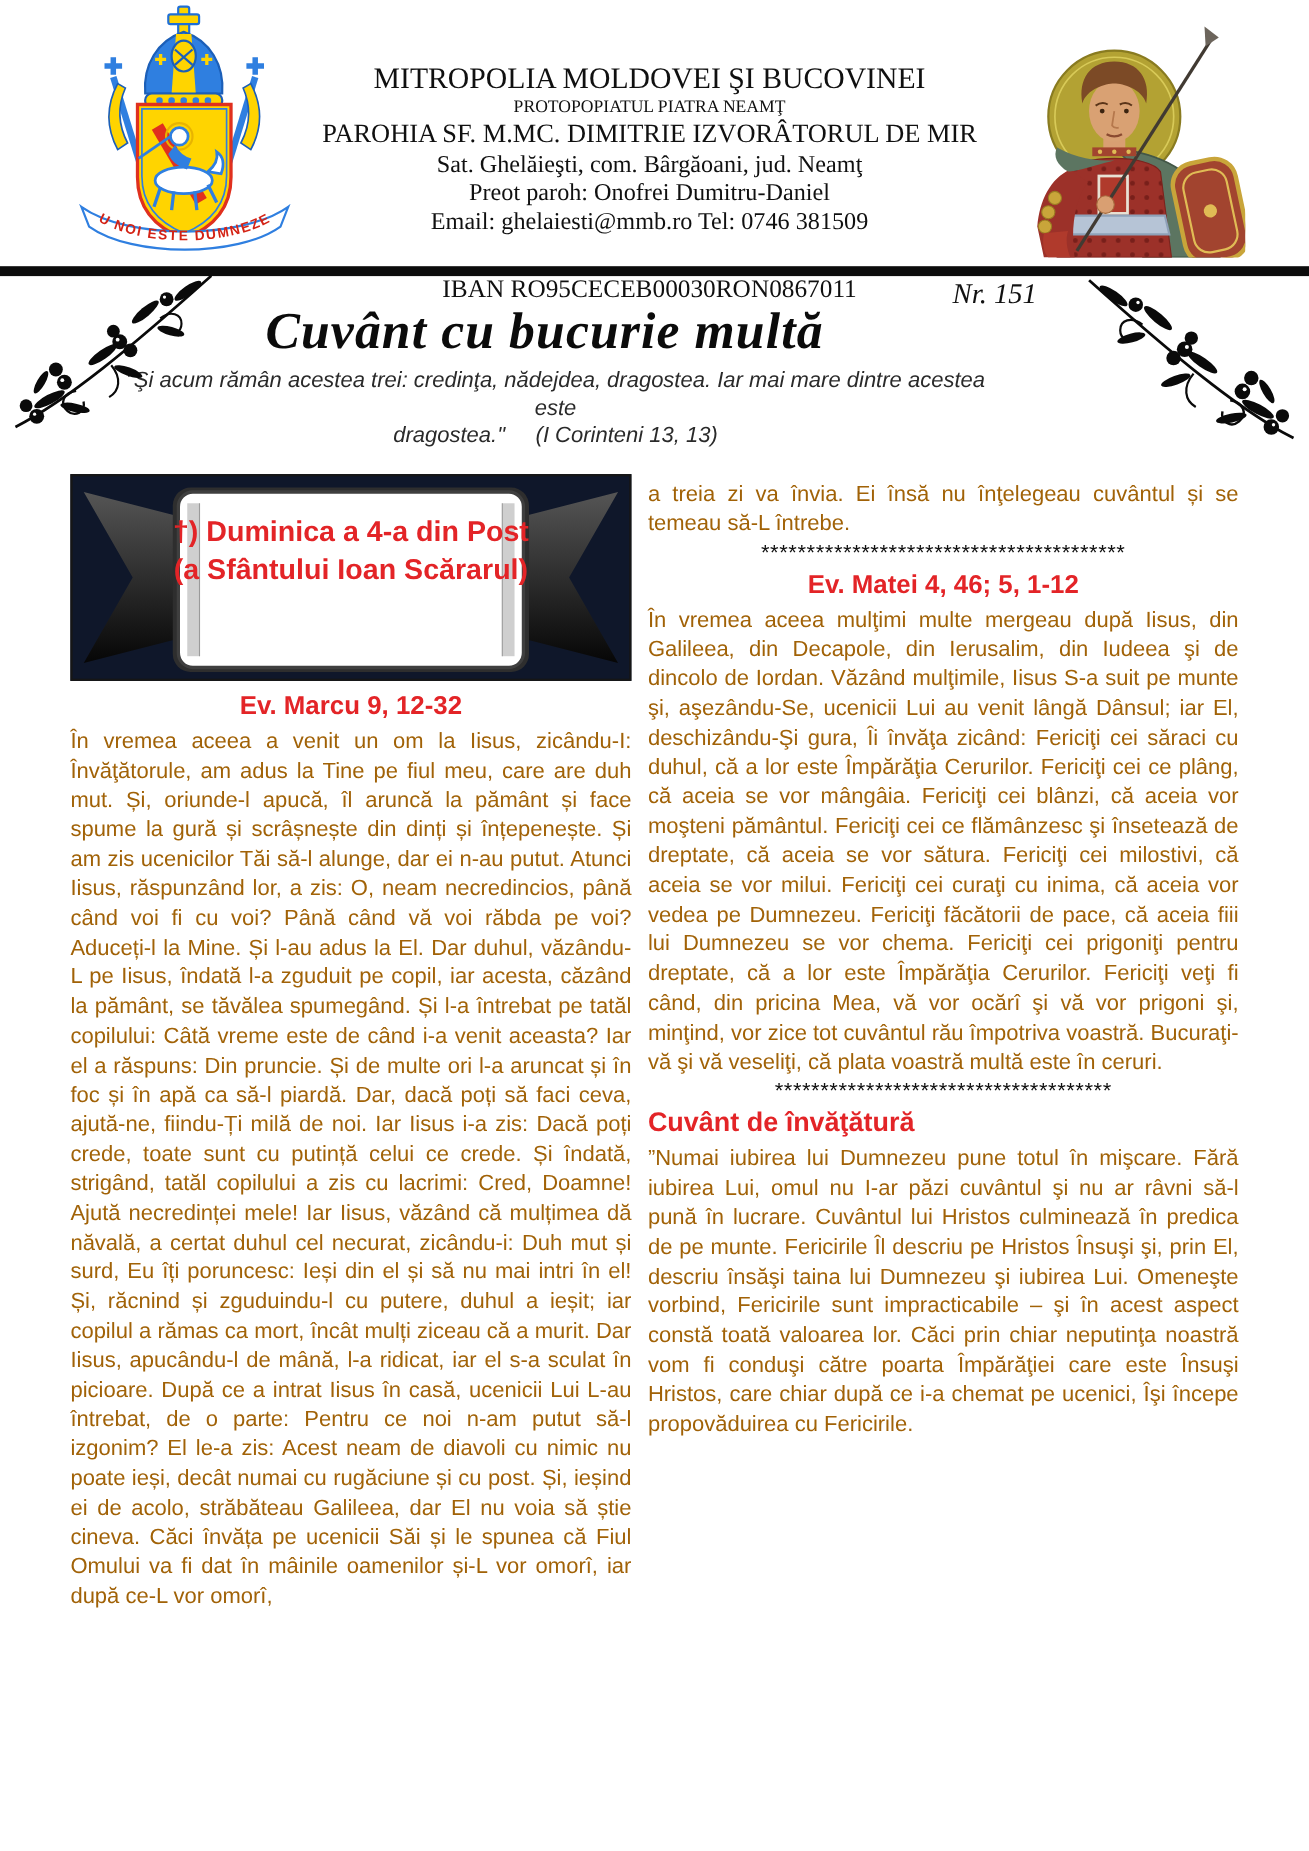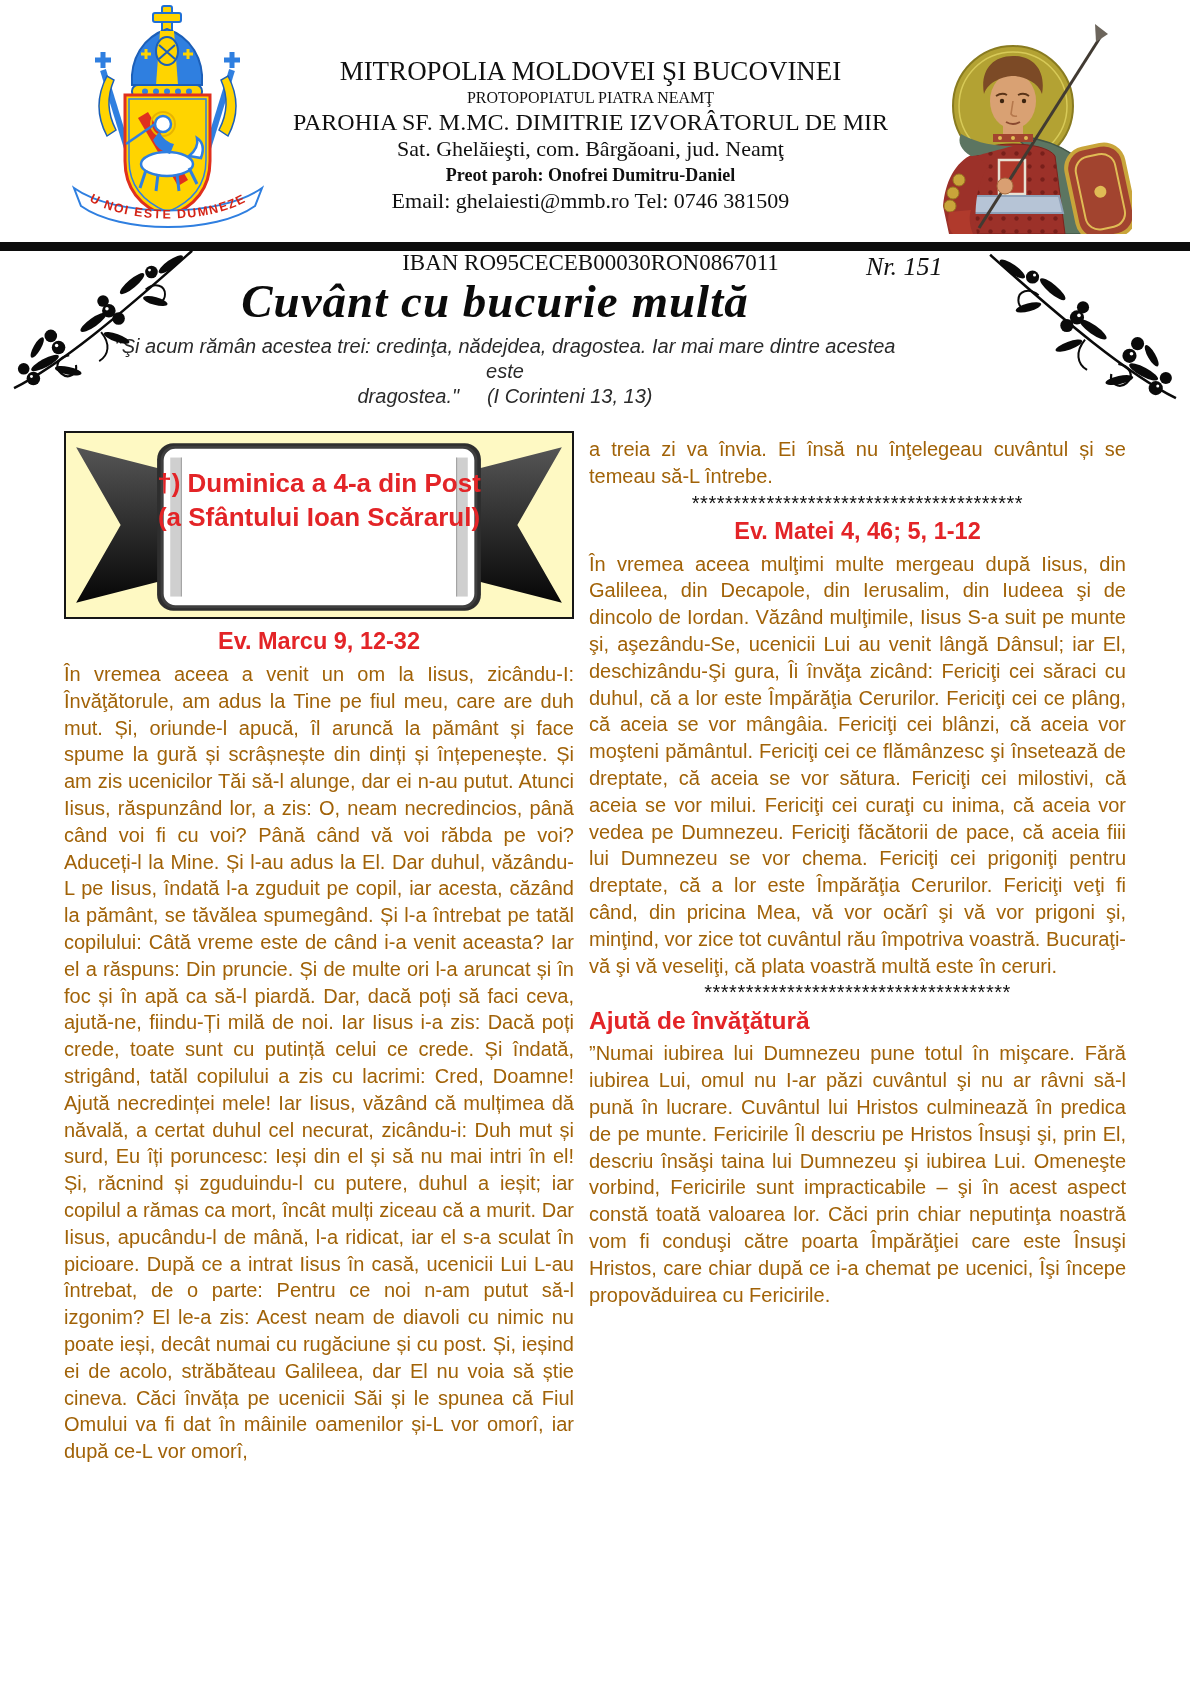--- a/index.html
+++ b/index.html
@@ -13,21 +13,21 @@
   .saint{position:absolute;left:893px;top:4px;width:239px;height:230px;}
   .crest svg,.saint svg{width:100%;height:100%;display:block;}
   .header-text{
     position:absolute;left:268px;top:56px;width:645px;text-align:center;
     font-family:"Liberation Serif", serif;color:#101010;
   }
   .ht1{font-size:27px;line-height:30px;}
   .ht2{font-size:16px;line-height:23px;}
   .ht3{font-size:24px;line-height:27px;}
   .ht4{font-size:22px;line-height:26px;}
-  .ht5{font-size:18px;line-height:26px;font-weight:bold;}
+  .ht5{font-size:22px;line-height:26px;}
   .ht6{font-size:22px;line-height:26px;}
   .ht7{font-size:23px;line-height:25px;margin-top:36px;}
   .black-bar{position:absolute;left:0;top:242px;width:1190px;height:9px;background:#0c0c0c;}
   
   .m-title{
     position:absolute;left:130px;top:243px;width:730px;text-align:center;
     font-family:"Liberation Serif", serif;font-style:italic;font-weight:bold;
     font-size:47px;line-height:54px;color:#0b0b0b;letter-spacing:1px;
   }
   .m-issue{
@@ -55,21 +55,21 @@
     color:#e32427;font-weight:bold;font-size:23.5px;line-height:27px;
     text-align:center;margin:9px 0 6px 0;
   }
   .teaching-heading{
     color:#e32427;font-weight:bold;font-size:24.5px;line-height:28px;
     text-align:left;margin:2px 0 5px 0;
   }
   .stars{text-align:center;font-size:20px;line-height:25px;letter-spacing:.5px;color:#111;margin:1px 0;}
   
   .banner-box{
-    position:relative;height:188px;border:2px solid #161616;background:#fef9c3;
+    position:relative;height:188px;border:2px solid #161616;background:#0f172a;
     margin-bottom:8px;box-sizing:border-box;
   }
   .banner-box svg{position:absolute;left:0;top:0;width:100%;height:100%;}
   .banner-text{
     position:absolute;left:0;right:0;top:33px;text-align:center;
     color:#e32427;font-weight:bold;font-size:26px;line-height:34px;
   }
 </style>
 </head>
 <body>
@@ -288,18 +288,18 @@
       <h2 class="gospel-heading">Ev. Marcu 9, 12-32</h2>
       <p class="body-text">În vremea aceea a venit un om la Iisus, zicându-I: Învăţătorule, am adus la Tine pe fiul meu, care are duh mut. Și, oriunde-l apucă, îl aruncă la pământ și face spume la gură și scrâșnește din dinți și înțepenește. Și am zis ucenicilor Tăi să-l alunge, dar ei n-au putut. Atunci Iisus, răspunzând lor, a zis: O, neam necredincios, până când voi fi cu voi? Până când vă voi răbda pe voi? Aduceți-l la Mine. Și l-au adus la El. Dar duhul, văzându-L pe Iisus, îndată l-a zguduit pe copil, iar acesta, căzând la pământ, se tăvălea spumegând. Și l-a întrebat pe tatăl copilului: Câtă vreme este de când i-a venit aceasta? Iar el a răspuns: Din pruncie. Și de multe ori l-a aruncat și în foc și în apă ca să-l piardă. Dar, dacă poți să faci ceva, ajută-ne, fiindu-Ți milă de noi. Iar Iisus i-a zis: Dacă poți crede, toate sunt cu putință celui ce crede. Și îndată, strigând, tatăl copilului a zis cu lacrimi: Cred, Doamne! Ajută necredinței mele! Iar Iisus, văzând că mulțimea dă năvală, a certat duhul cel necurat, zicându-i: Duh mut și surd, Eu îți poruncesc: Ieși din el și să nu mai intri în el! Și, răcnind și zguduindu-l cu putere, duhul a ieșit; iar copilul a rămas ca mort, încât mulți ziceau că a murit. Dar Iisus, apucându-l de mână, l-a ridicat, iar el s-a sculat în picioare. După ce a intrat Iisus în casă, ucenicii Lui L-au întrebat, de o parte: Pentru ce noi n-am putut să-l izgonim? El le-a zis: Acest neam de diavoli cu nimic nu poate ieși, decât numai cu rugăciune și cu post. Și, ieșind ei de acolo, străbăteau Galileea, dar El nu voia să știe cineva. Căci învăța pe ucenicii Săi și le spunea că Fiul Omului va fi dat în mâinile oamenilor și-L vor omorî, iar după ce-L vor omorî,</p>
     </div>
 
     <div class="col-right">
       <p class="body-text">a treia zi va învia. Ei însă nu înţelegeau cuvântul și se temeau să-L întrebe.</p>
       <div class="stars">****************************************</div>
       <h2 class="gospel-heading" style="margin-top:2px;">Ev. Matei 4, 46; 5, 1-12</h2>
       <p class="body-text">În vremea aceea mulţimi multe mergeau după Iisus, din Galileea, din Decapole, din Ierusalim, din Iudeea şi de dincolo de Iordan. Văzând mulţimile, Iisus S-a suit pe munte şi, aşezându-Se, ucenicii Lui au venit lângă Dânsul; iar El, deschizându-Şi gura, Îi învăţa zicând: Fericiţi cei săraci cu duhul, că a lor este Împărăţia Cerurilor. Fericiţi cei ce plâng, că aceia se vor mângâia. Fericiţi cei blânzi, că aceia vor moşteni pământul. Fericiţi cei ce flămânzesc şi însetează de dreptate, că aceia se vor sătura. Fericiţi cei milostivi, că aceia se vor milui. Fericiţi cei curaţi cu inima, că aceia vor vedea pe Dumnezeu. Fericiţi făcătorii de pace, că aceia fiii lui Dumnezeu se vor chema. Fericiţi cei prigoniţi pentru dreptate, că a lor este Împărăţia Cerurilor. Fericiţi veţi fi când, din pricina Mea, vă vor ocărî şi vă vor prigoni şi, minţind, vor zice tot cuvântul rău împotriva voastră. Bucuraţi-vă şi vă veseliţi, că plata voastră multă este în ceruri.</p>
       <div class="stars">*************************************</div>
-      <h2 class="teaching-heading">Ajută de învăţătură</h2>
+      <h2 class="teaching-heading">Cuvânt de învăţătură</h2>
       <p class="body-text">”Numai iubirea lui Dumnezeu pune totul în mişcare. Fără iubirea Lui, omul nu I-ar păzi cuvântul şi nu ar râvni să-l pună în lucrare. Cuvântul lui Hristos culminează în predica de pe munte. Fericirile Îl descriu pe Hristos Însuşi şi, prin El, descriu însăşi taina lui Dumnezeu şi iubirea Lui. Omeneşte vorbind, Fericirile sunt impracticabile – şi în acest aspect constă toată valoarea lor. Căci prin chiar neputinţa noastră vom fi conduşi către poarta Împărăţiei care este Însuşi Hristos, care chiar după ce i-a chemat pe ucenici, Îşi începe propovăduirea cu Fericirile.</p>
     </div>
 
   </main>
 </div>
 
 </body></html>

